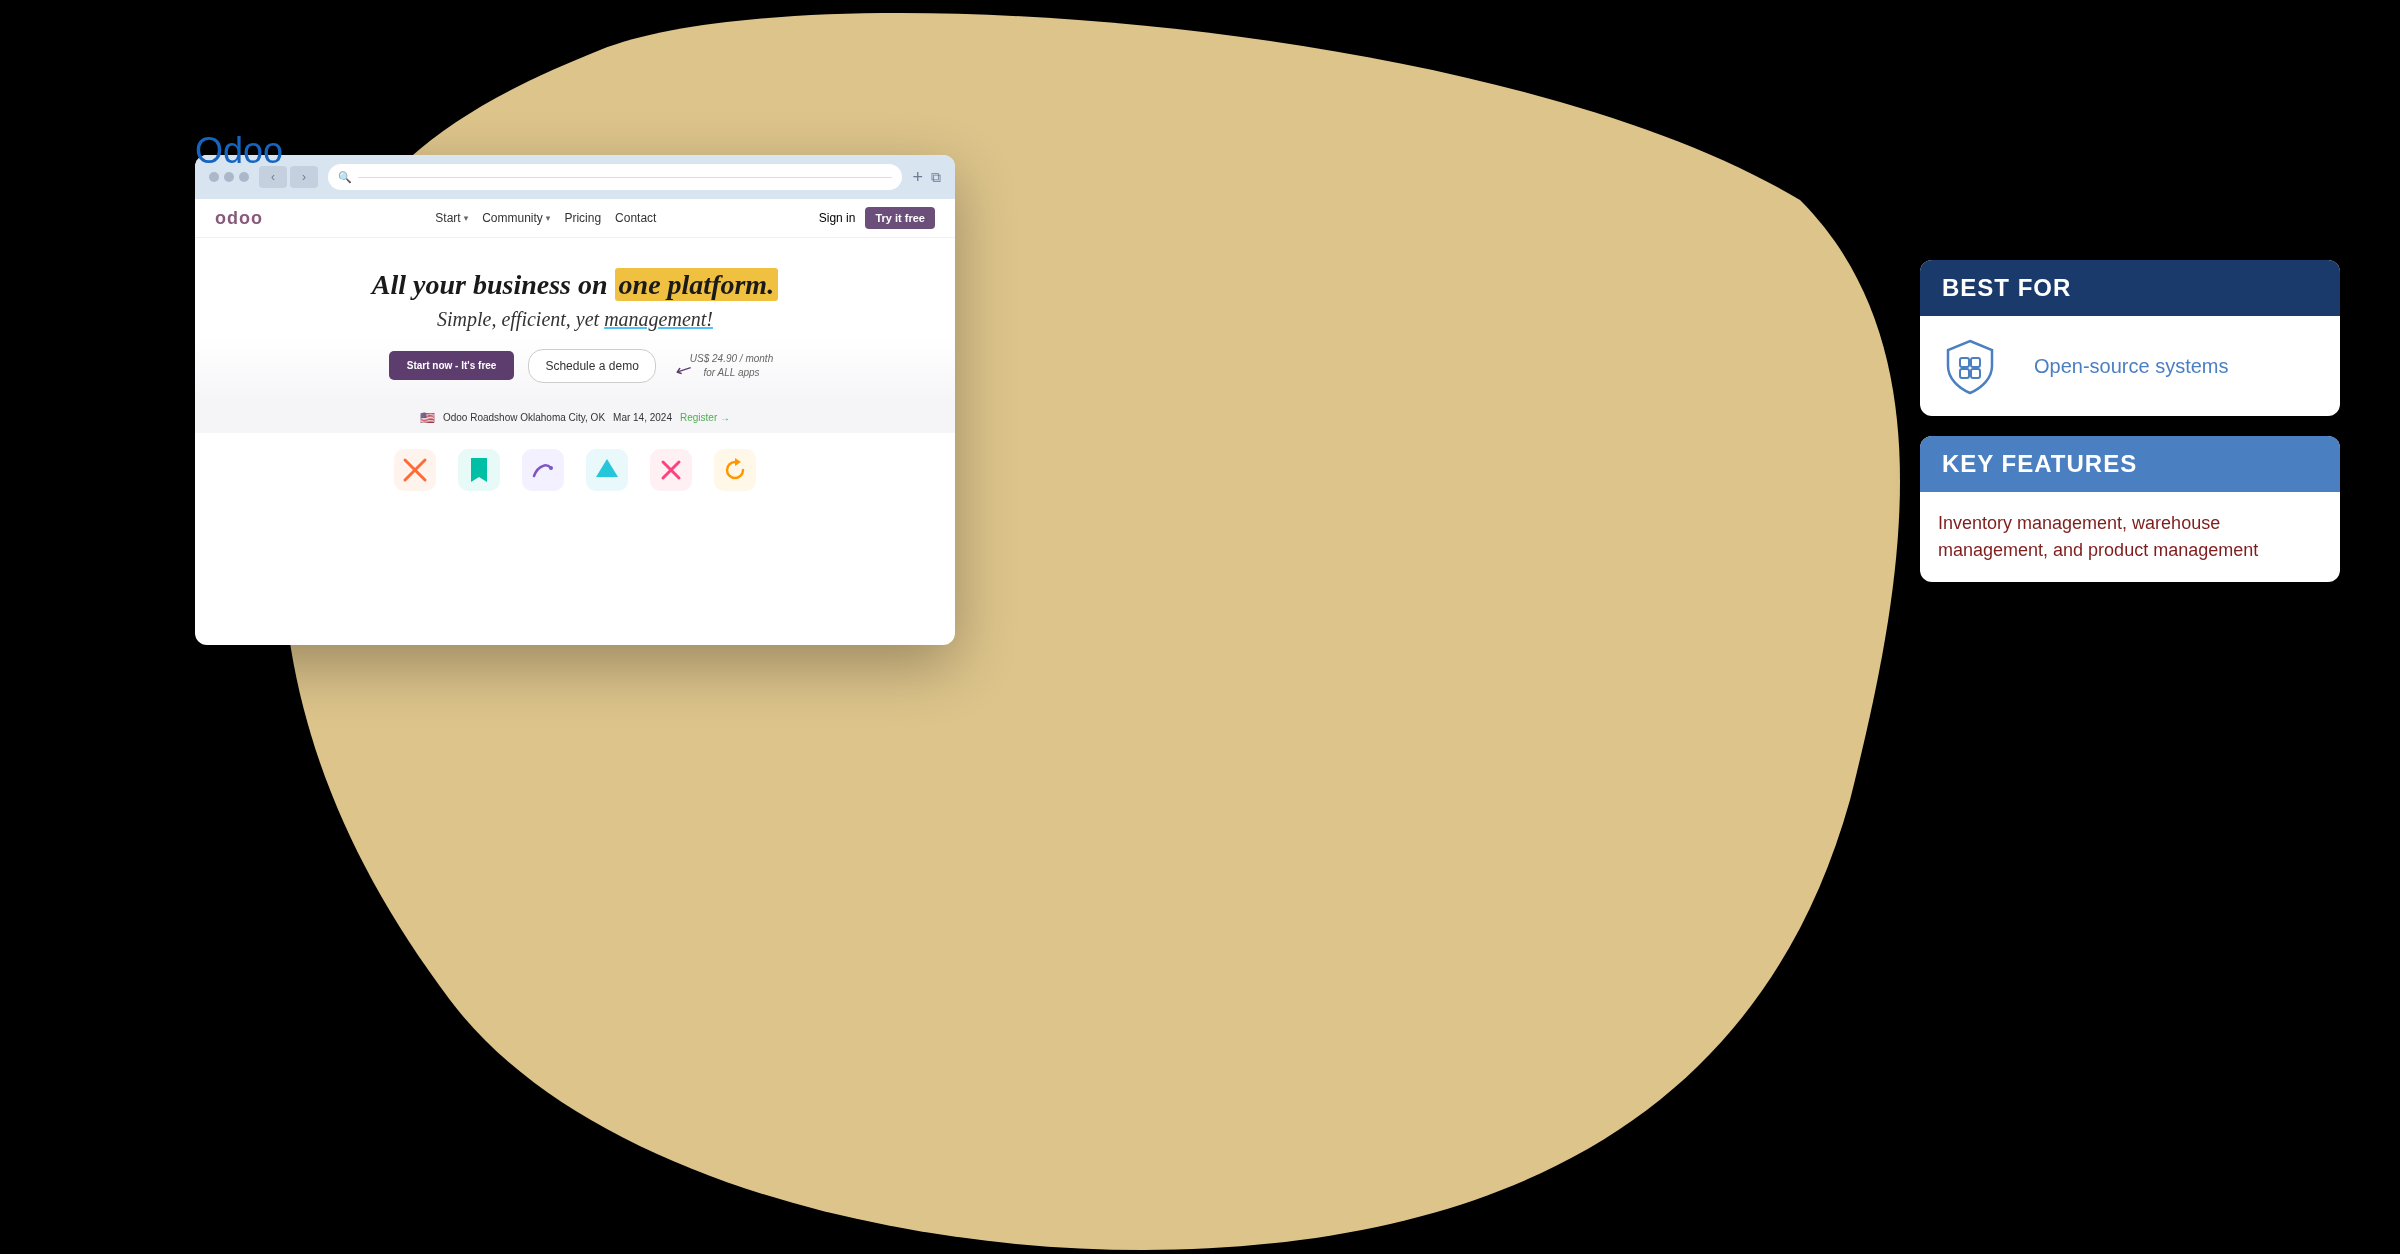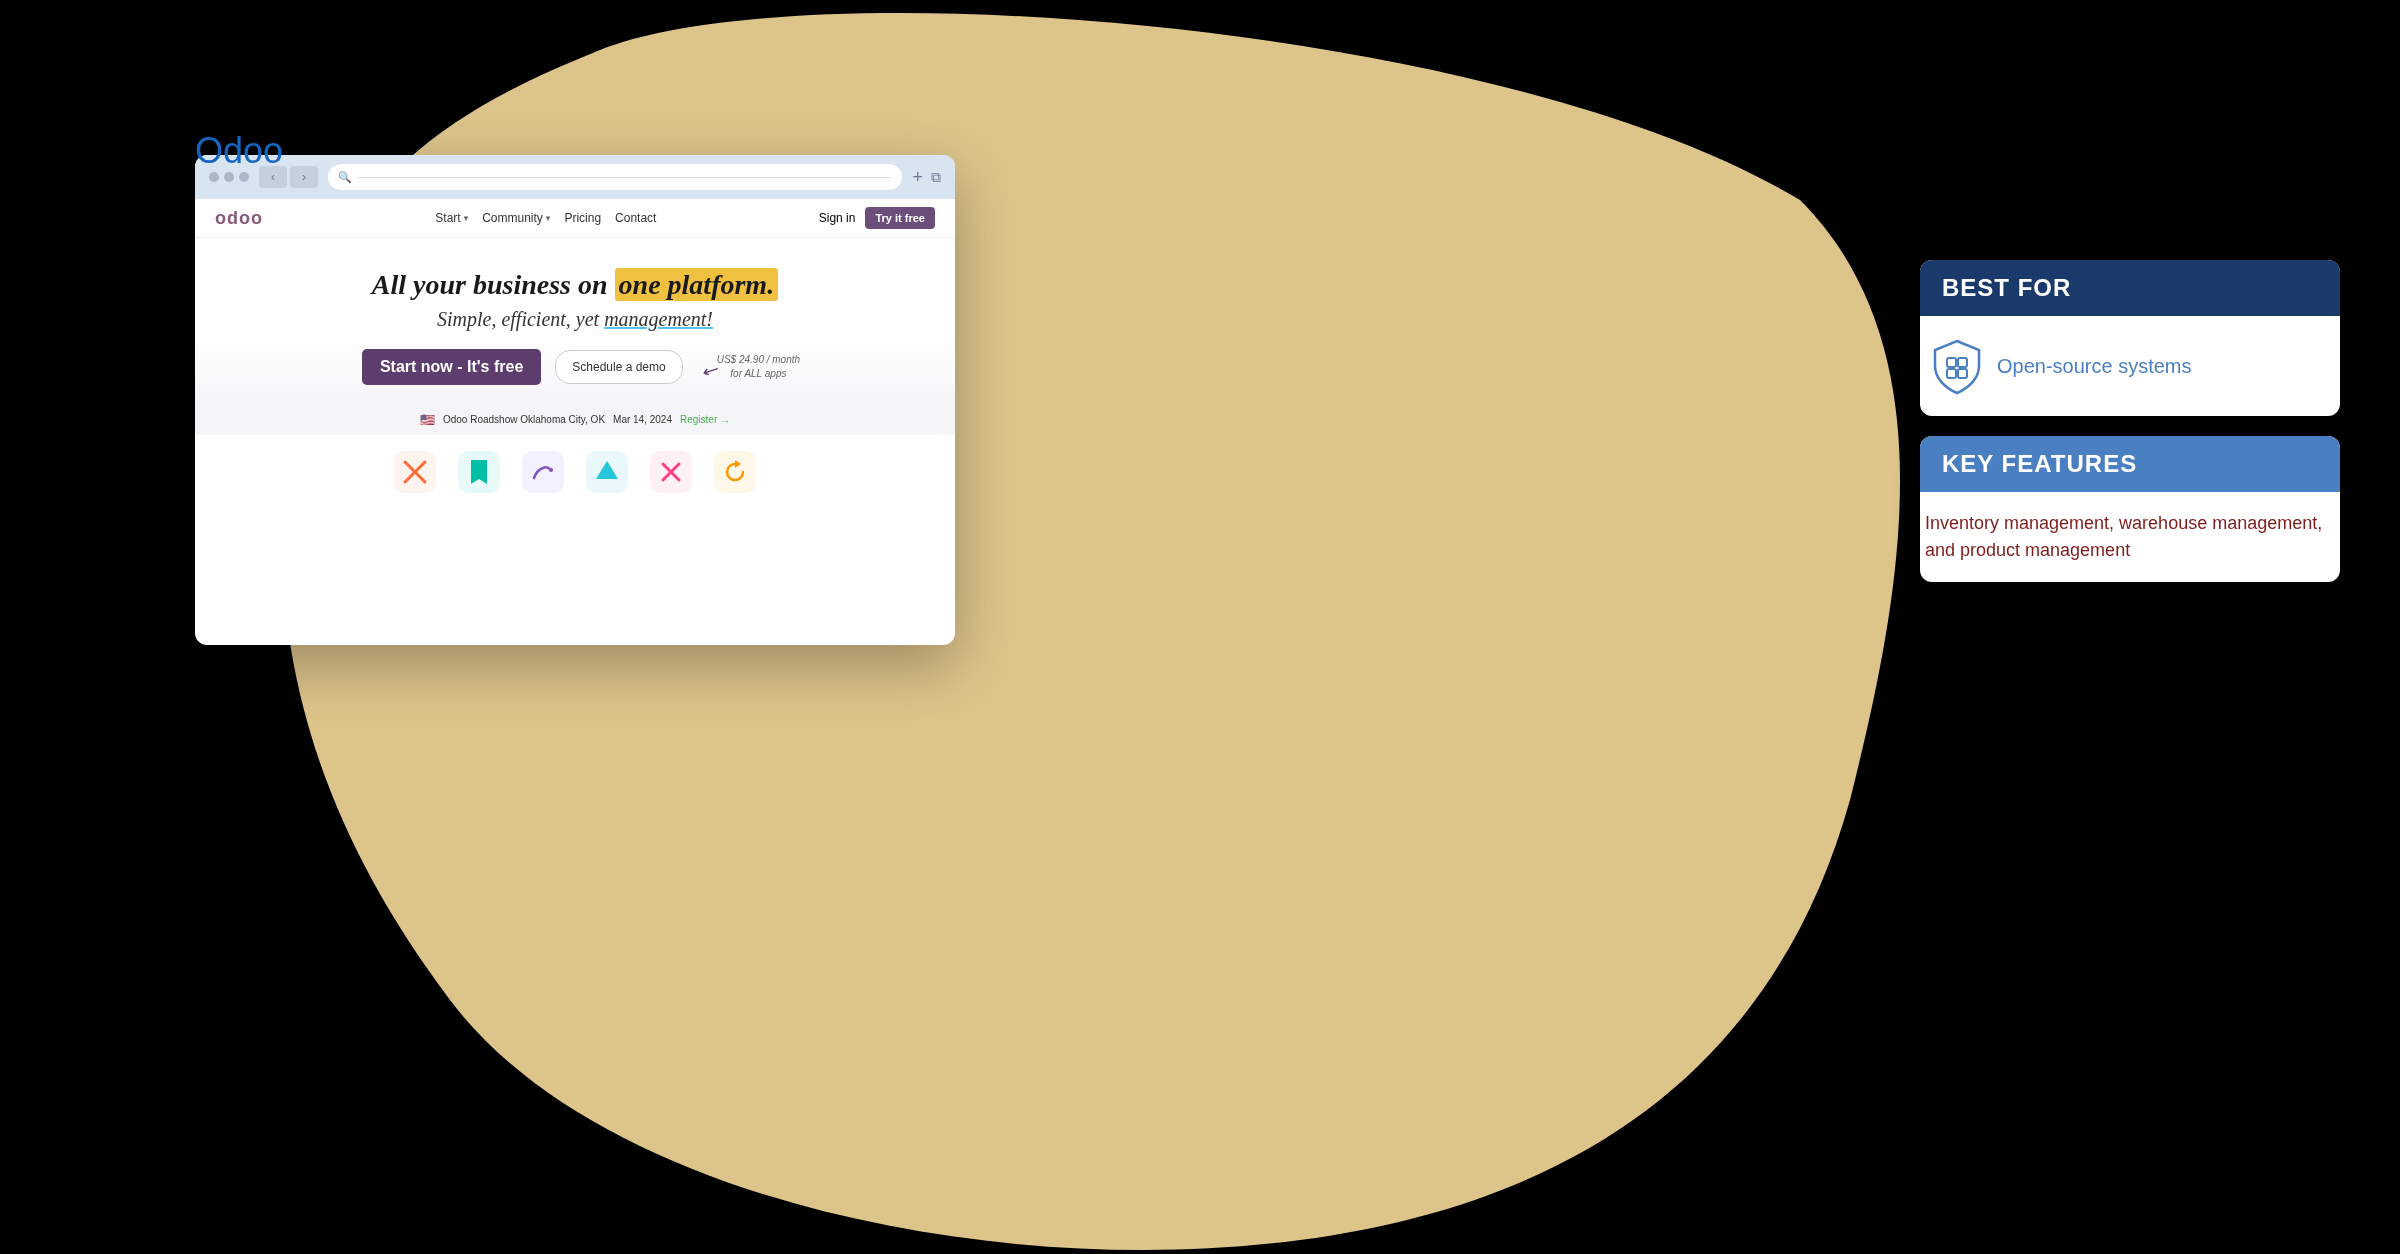--- a/index.html
+++ b/index.html
@@ -234,21 +234,21 @@
       margin-top: 18px;
       align-items: center;
     }
 
     .btn-start-now {
       background: #5c3d6e;
       color: #fff;
       border: none;
       border-radius: 5px;
       padding: 9px 18px;
-      font-size: 16px;
+      font-size: 10px;
       font-weight: 600;
       cursor: pointer;
       margin-left: 12px;
     }
 
     .btn-schedule-demo {
       background: #fff;
       color: #333;
       border: 1px solid #ccc;
       border-radius: 15px;
@@ -345,24 +345,24 @@
 
     .info-card-header.dark-blue {
       background: #1a3a6b;
     }
 
     .info-card-header.mid-blue {
       background: #4a7fc1;
     }
 
     .info-card-body {
-      padding: 18px 5px;
-      display: flex;
-      align-items: center;
-      gap: 8px;
+      padding: 18px 18px;
+      display: flex;
+      align-items: center;
+      gap: 32px;
     }
 
     .info-card-body.text-only {
       display: block;
     }
 
     .shield-icon-wrap {
       width: 64px;
       height: 64px;
       flex-shrink: 0;

